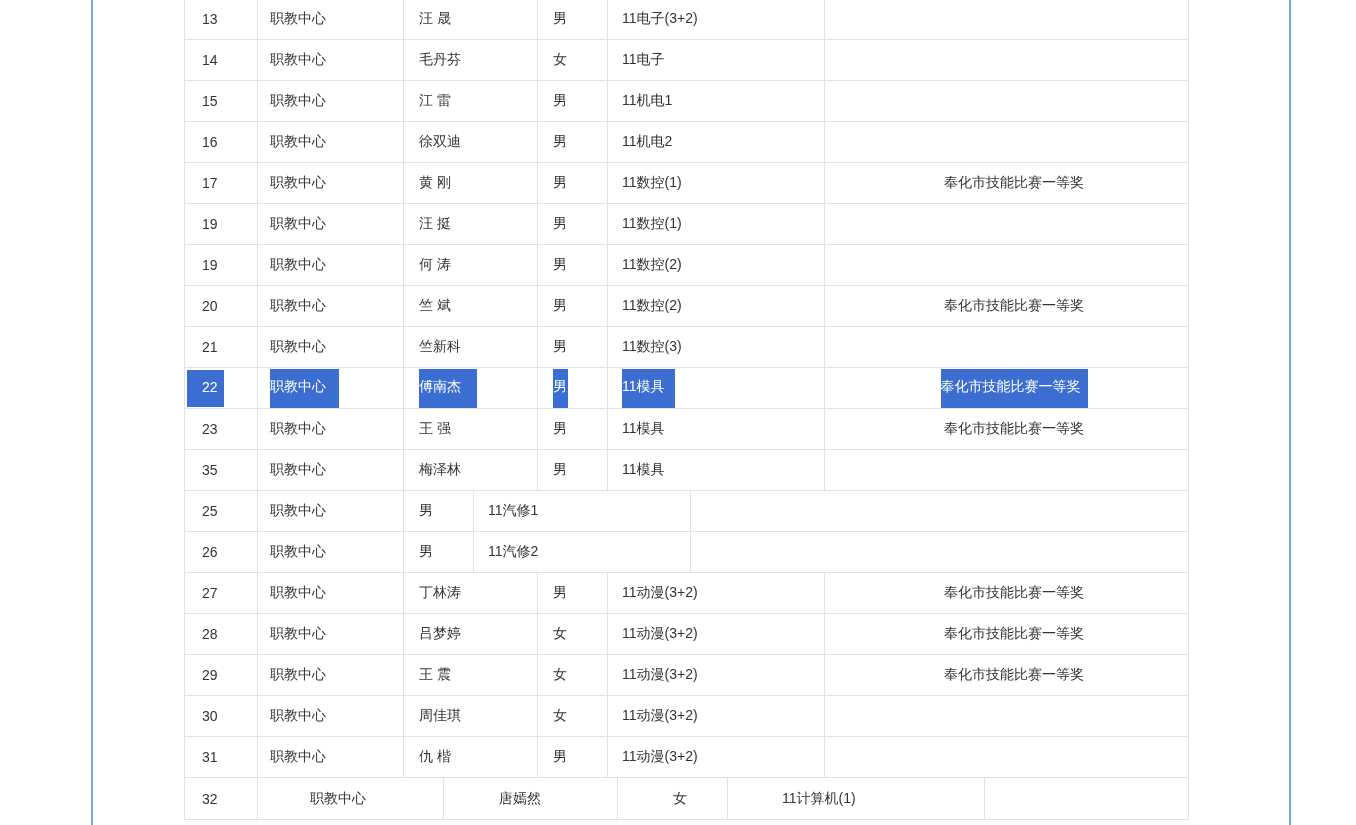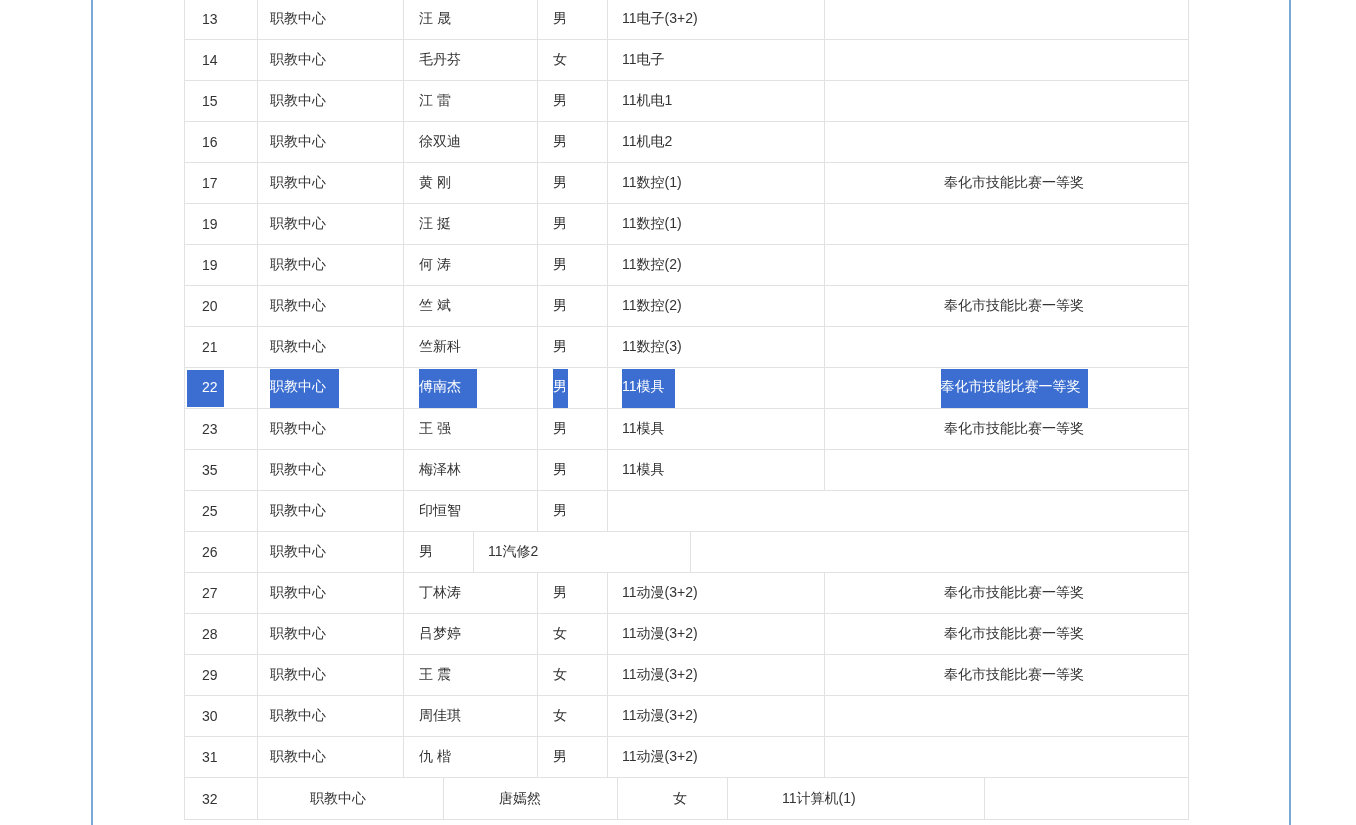--- a/index.html
+++ b/index.html
@@ -298,25 +298,25 @@
         </div>
   </div>
 
   <div class="row">
     <div class="cell c0">
           <span>25</span>
         </div>
     <div class="cell c1">
           <span>职教中心</span>
         </div>
-    <div class="cell c2">
-          <span>印恒智</span>
-        </div>
-    <div class="cell c3">
-          <span>男</span>
+    <div class="cell c3">
+          <span>男</span>
+        </div>
+    <div class="cell c4">
+          <span>11汽修1</span>
         </div>
     <div class="cell c5">
           <span></span>
         </div>
   </div>
 
   <div class="row">
     <div class="cell c0">
           <span>26</span>
         </div>

